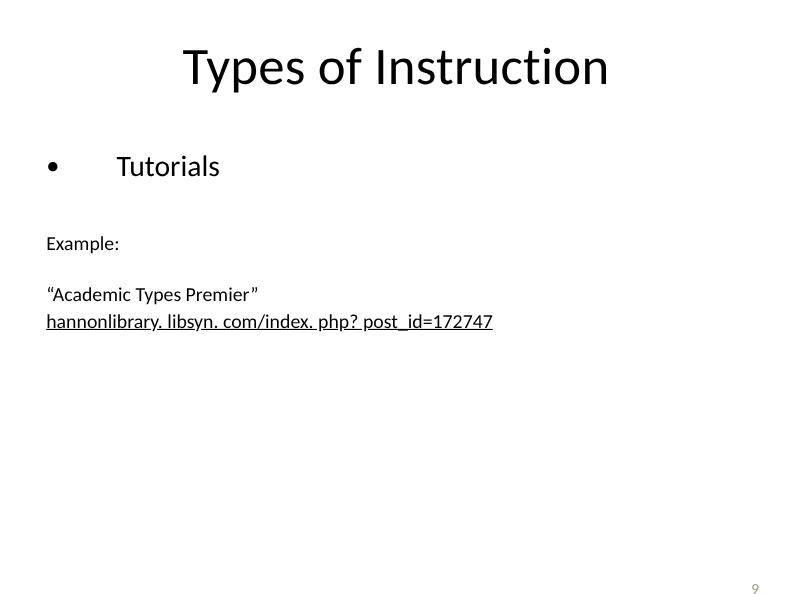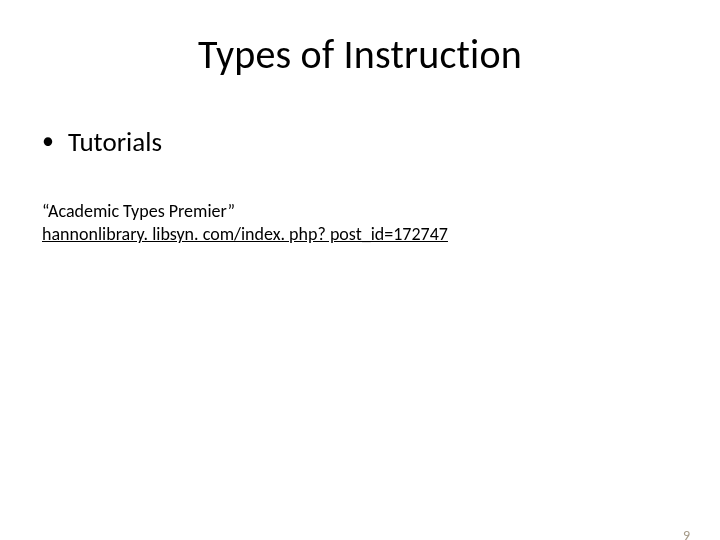--- a/index.html
+++ b/index.html
@@ -13,40 +13,41 @@
       overflow: hidden;
     }
     .slide {
       width: 100%;
       height: 100%;
       position: relative;
       padding: 0;
     }
     .title {
       text-align: center;
-      font-size: 40px;
+      font-size: 48px;
       font-weight: 400;
       margin-top: 30px;
       letter-spacing: 0.2px;
     }
     .bullet-row {
       margin-top: 46px;
       margin-left: 42px;
       display: flex;
       align-items: flex-start;
     }
     .bullet-dot {
       font-size: 24px;
       line-height: 1;
       margin-right: 14px;
       margin-top: 4px;
     }
     .bullet-text {
       font-size: 27px;
       font-weight: 400;
+      margin-left: 38px;
     }
     .example-block {
       margin-top: 42px;
       margin-left: 42px;
       font-size: 18px;
       line-height: 1.3;
     }
     .example-label {
       margin-bottom: 24px;
     }
@@ -68,20 +69,21 @@
 <div class="slide">
 
   <h1 class="title">Types of Instruction</h1>
 
   <div class="bullet-row">
     <span class="bullet-dot">•</span>
     <span class="bullet-text">Tutorials</span>
   </div>
 
   <div class="example-block">
+    <div class="example-label">Example:</div>
     <div>“Academic Types Premier”</div>
     <div>
       <a class="link" href="#">hannonlibrary. libsyn. com/index. php? post_id=172747</a>
     </div>
   </div>
 
   <div class="page-number">9</div>
 
 </div>
 

